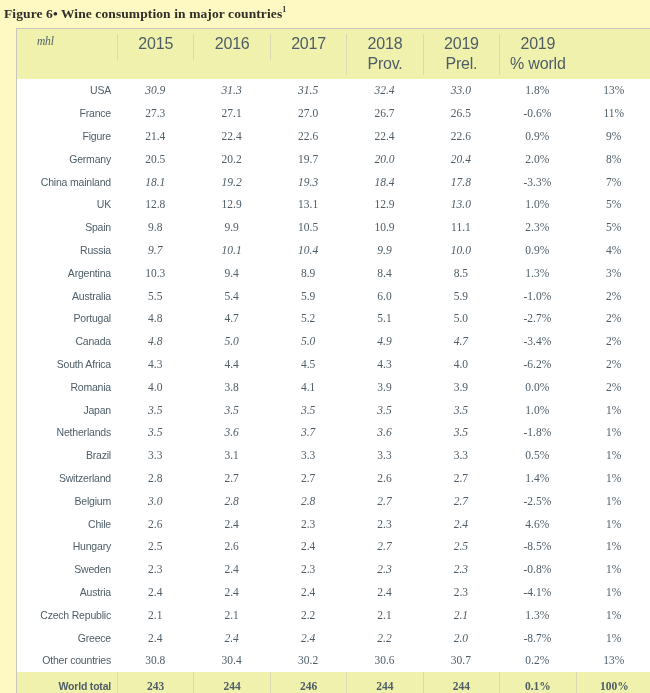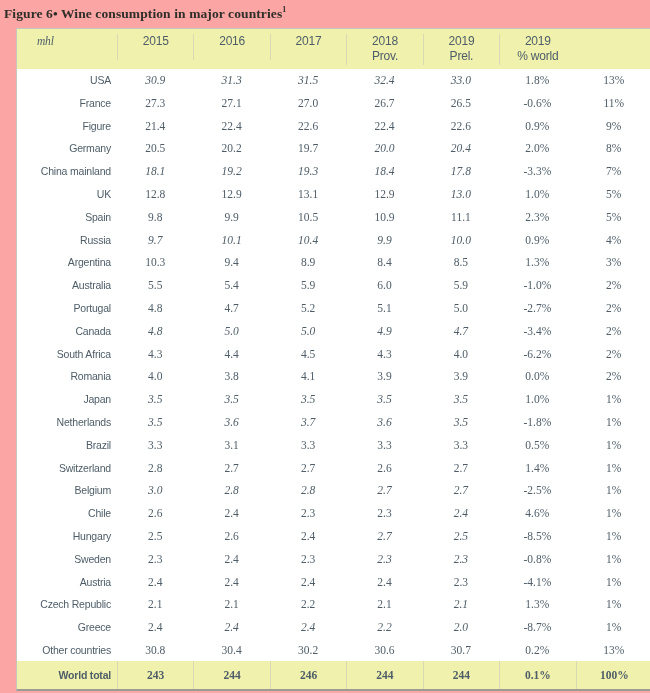--- a/index.html
+++ b/index.html
@@ -5,21 +5,21 @@
   :root{
     --band:#eff1ac; --text:#4e5d68; --title:#2f2e28;
     --border:#c6c6bf; --bottom:#9c9c96; --sep:#d9dab3;
   }
   *{box-sizing:border-box;}
   html,body{margin:0;padding:0;}
   body{
     width:650px;height:693px;background:#ffffff;
     font-family:"Liberation Sans",sans-serif;overflow:hidden;
   }
-  .page{position:relative;width:650px;height:693px;background:#fca5a5;}
+  .page{position:relative;width:650px;height:693px;background:#fef9c3;}
   .fig-title{
     font-family:"Liberation Serif",serif;font-weight:bold;
     font-size:13.5px;color:var(--title);
     margin:0;padding:5px 0 6px 4px;letter-spacing:.1px;
   }
   .fig-title sup{font-size:8px;}
   .wine-table{
     margin-left:16px;width:637px;
     border:1px solid var(--border);
     border-bottom:2px solid var(--bottom);
@@ -32,21 +32,21 @@
   }
   
   .thead{
     background:var(--band);
     align-items:start;
     padding:5px 0 4px 0;
     min-height:35px;
   }
   .hcell{
     text-align:center;color:var(--text);
-    font-size:12px;line-height:1.3;letter-spacing:-.2px;
+    font-size:16px;line-height:1.3;letter-spacing:-.2px;
     border-left:1px solid var(--sep);
     min-height:26px;
   }
   .hcell .l2{display:block;}
   .unit-cell{
     font-family:"Liberation Serif",serif;font-style:italic;
     font-size:11.5px;color:var(--text);
     text-align:left;padding-left:20px;border-left:none;
   }
   

